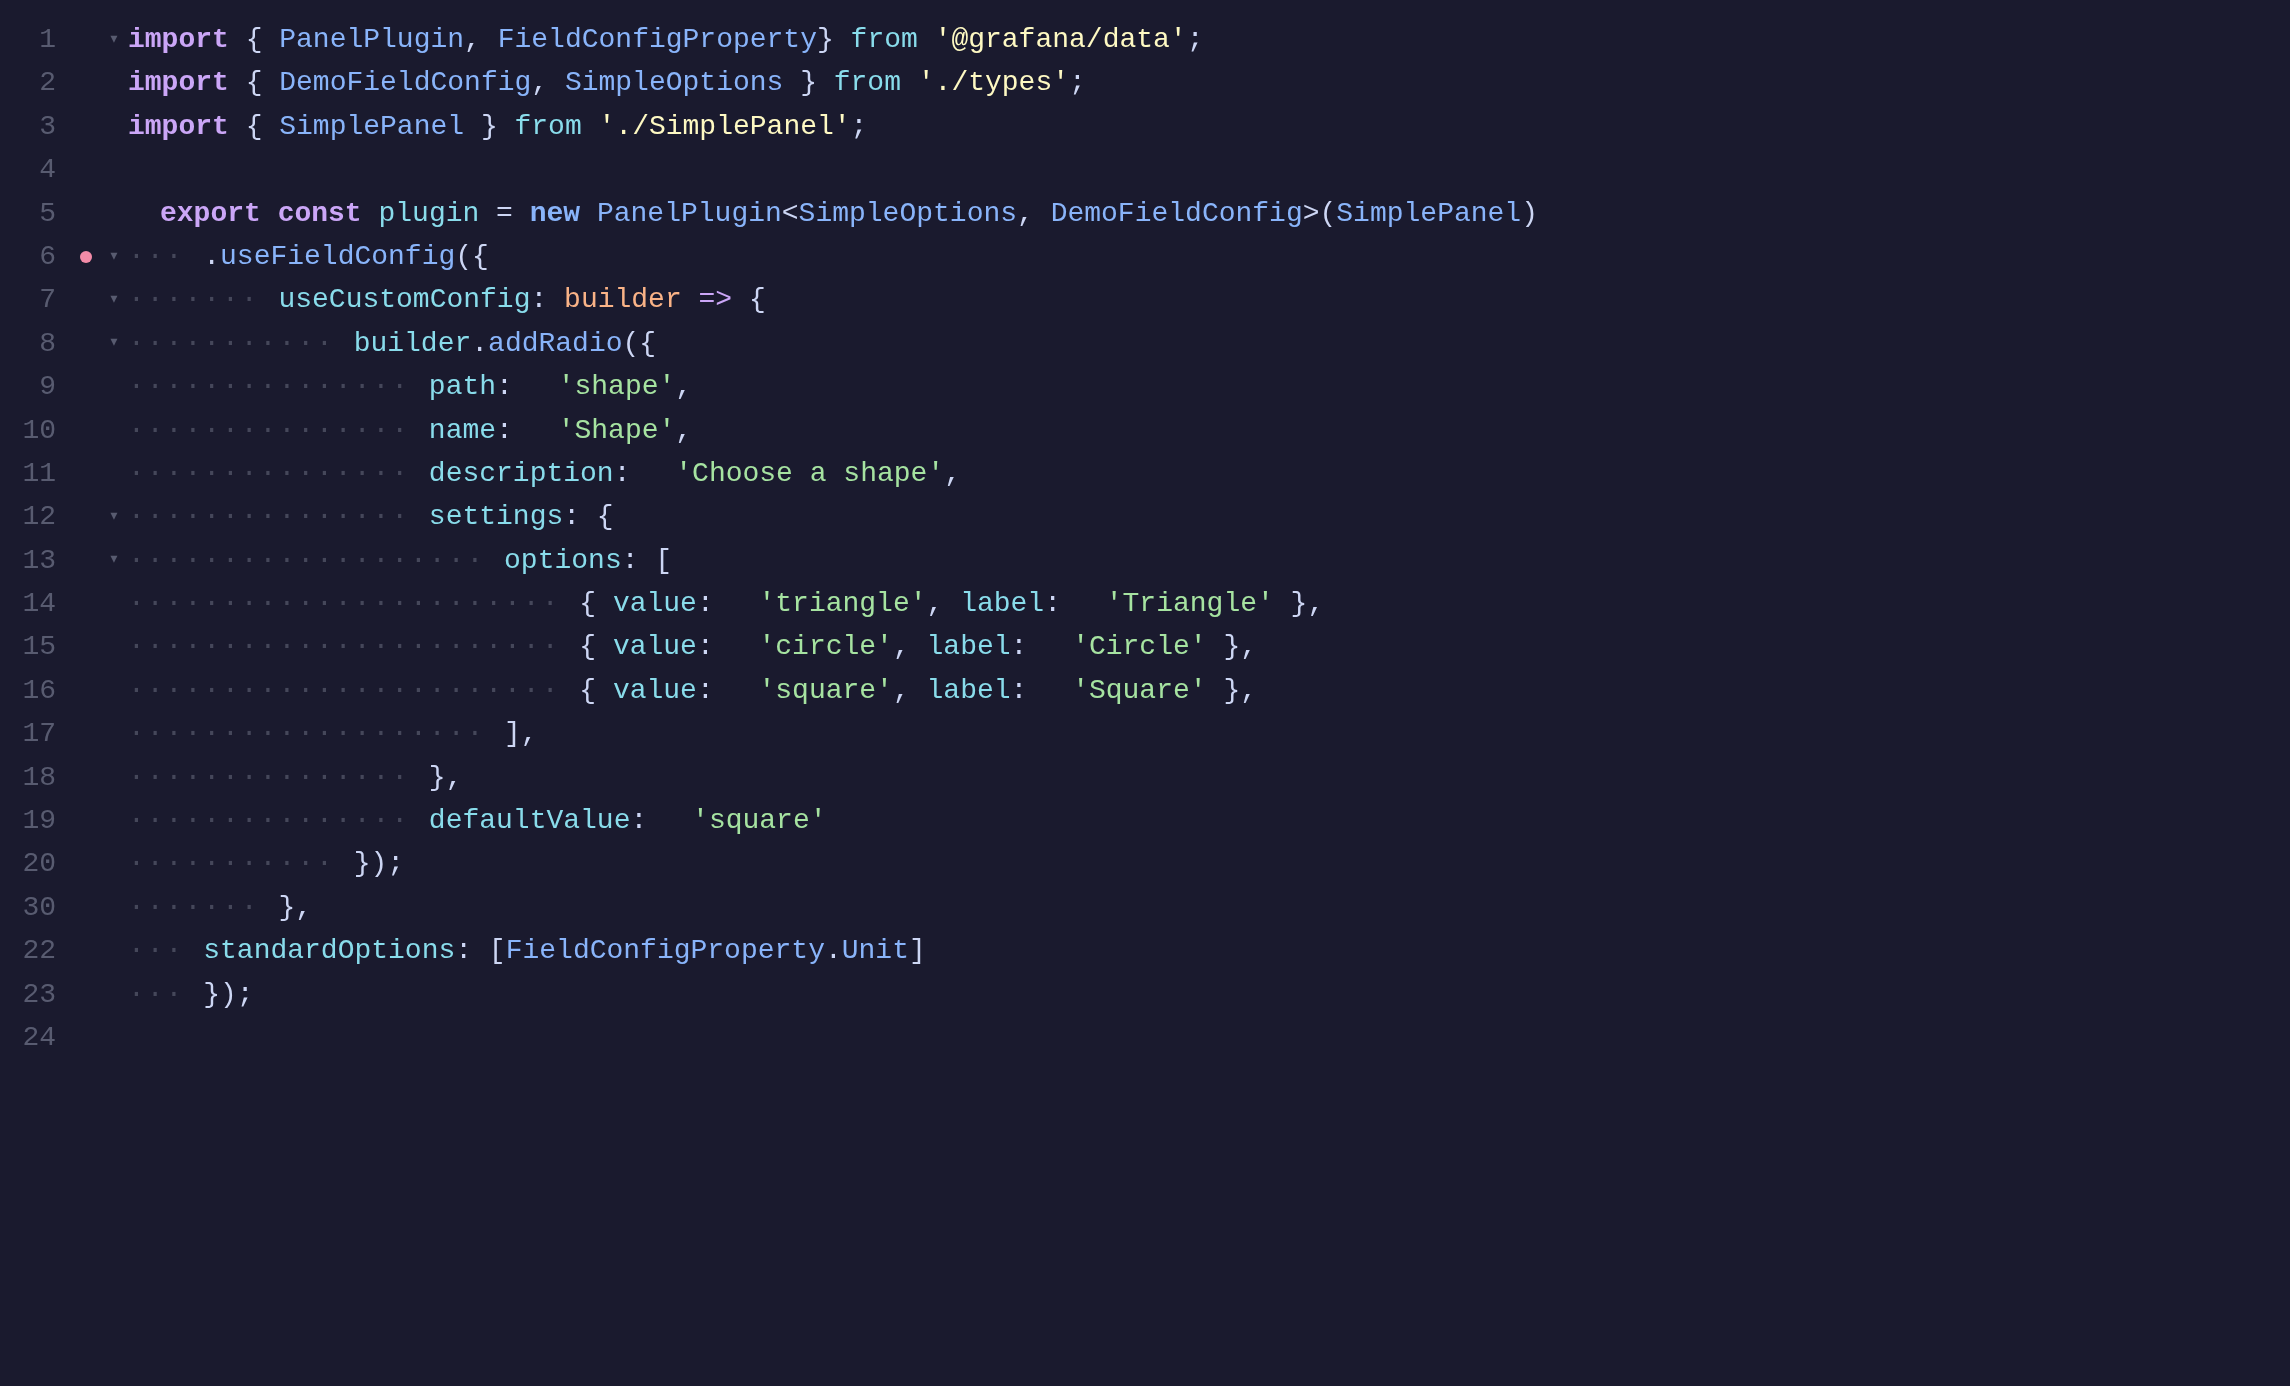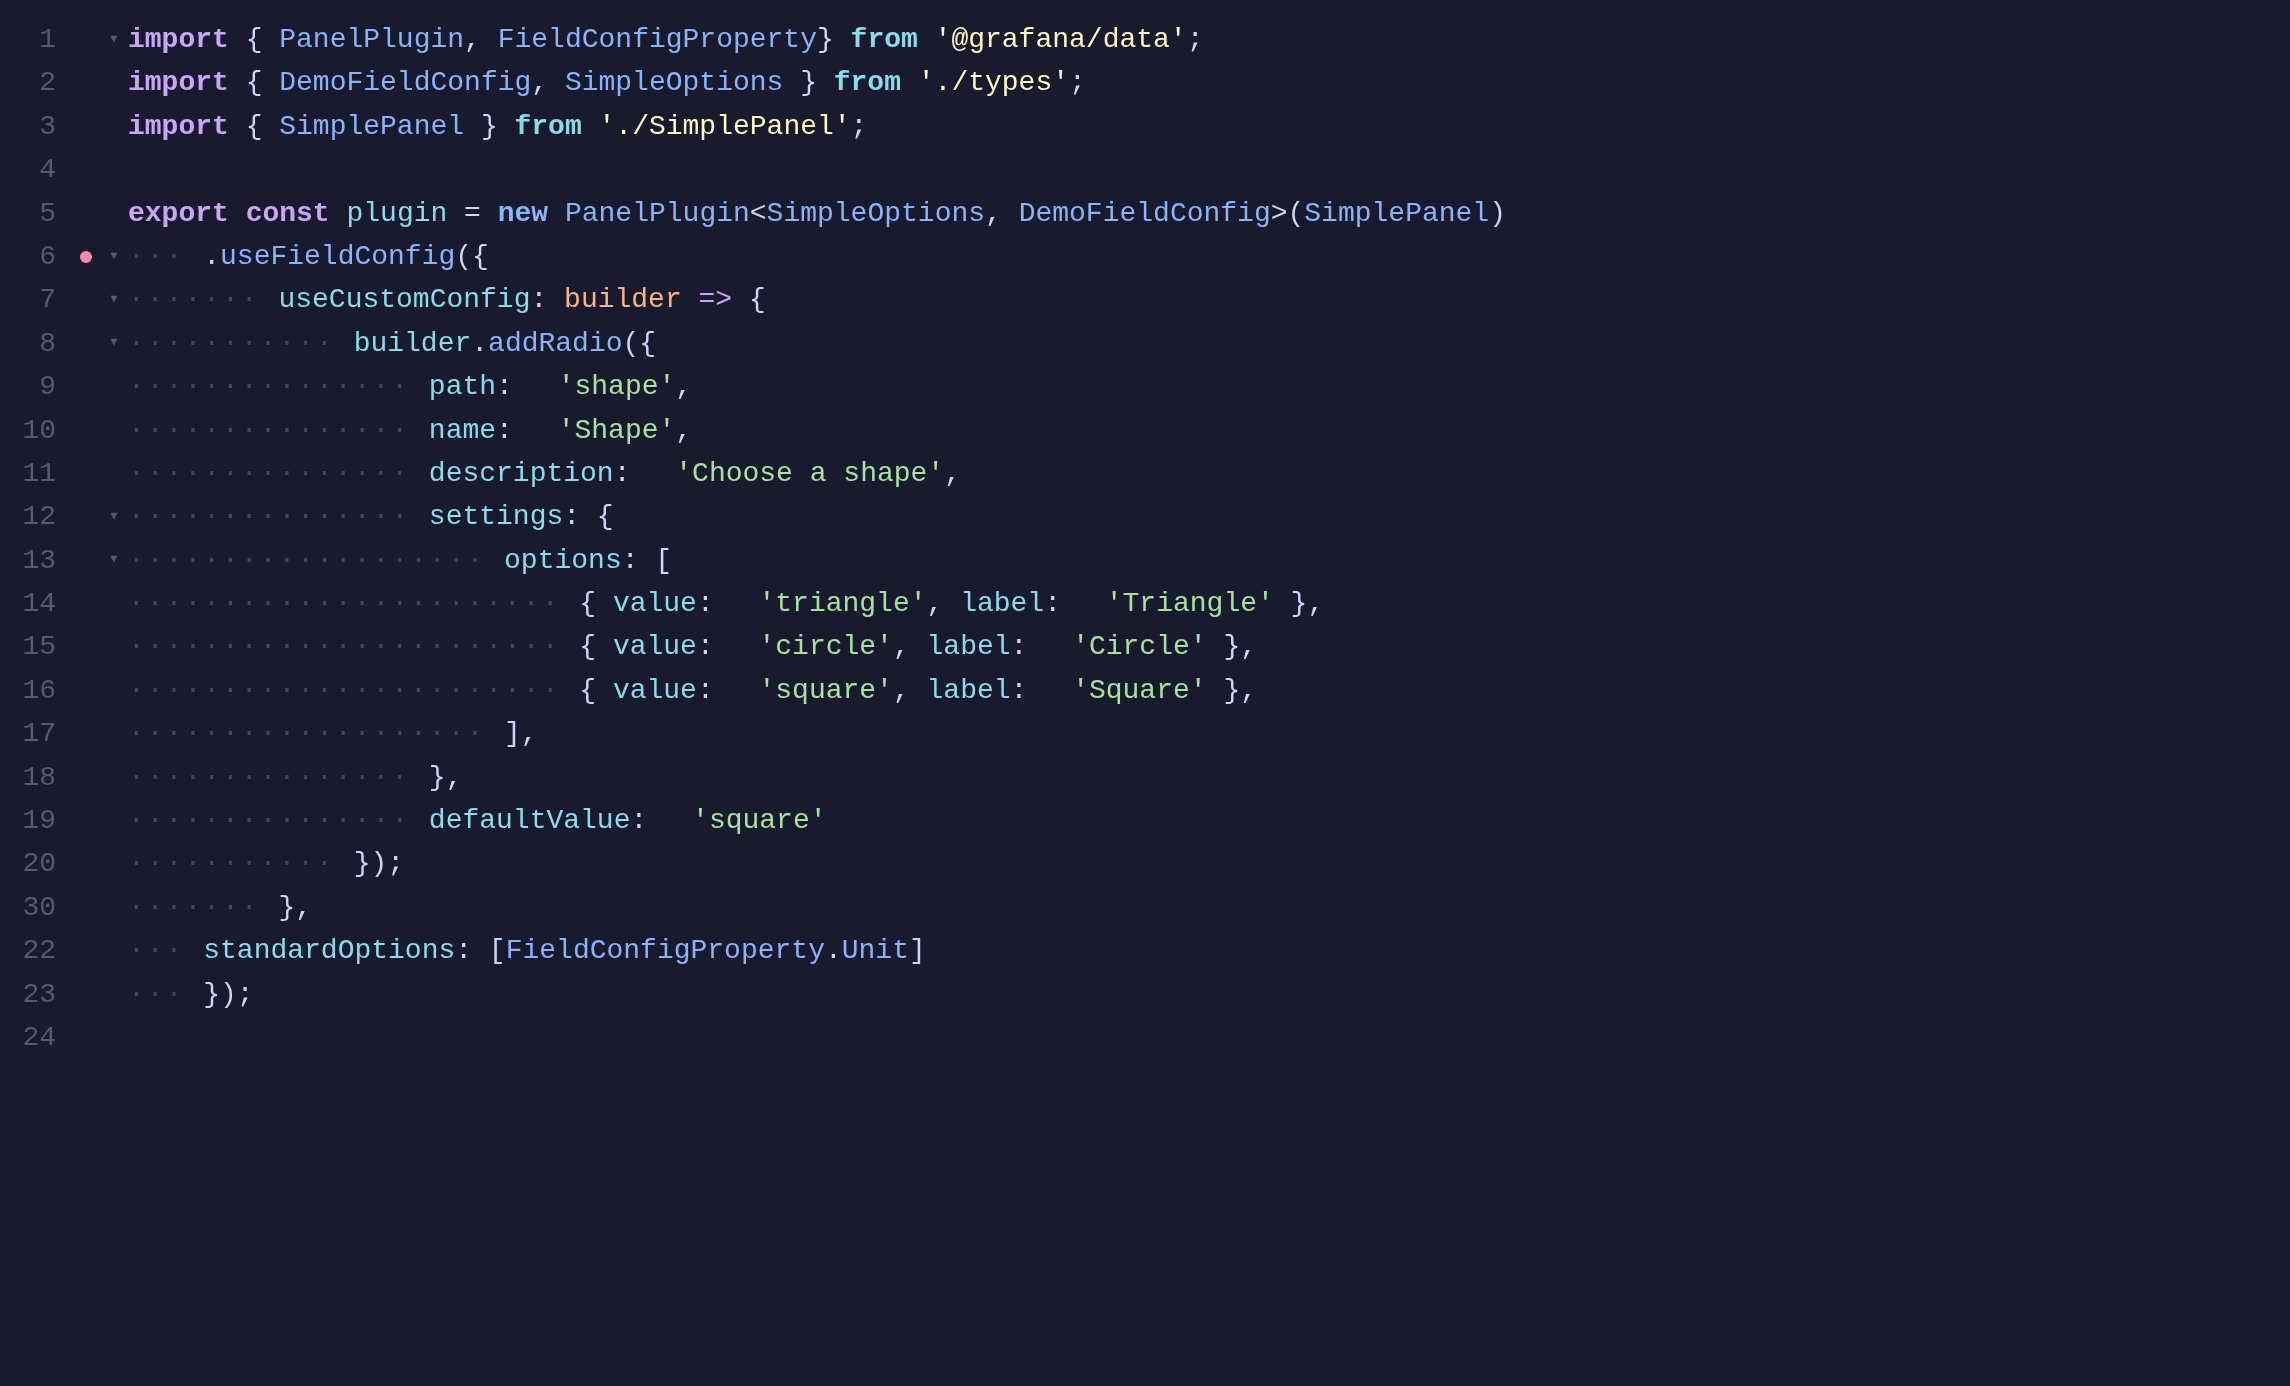--- a/index.html
+++ b/index.html
@@ -73,22 +73,22 @@
     .fold-arrow.open::before {
       content: '▾';
     }
 
     .fold-arrow.empty {
       visibility: hidden;
     }
 
     
     .kw-import    { color: #cba6f7; font-weight: bold; }   
-    .kw-from      { color: #89dceb; font-weight: bold; }   
-    .kw-export    { color: #cba6f7; font-weight: bold; }
+    .kw-from      { color: #89dceb; font-weight: normal; }   
+    .kw-export    { color: #cba6f7; font-weight: bold; margin-left: 32px; }
     .kw-const     { color: #cba6f7; font-weight: bold; text-align: right; }
     .kw-new       { color: #89b4fa; font-weight: bold; }
     .punctuation  { color: #cdd6f4; }
     .module-name  { color: #fef9c3; }                       
     .class-name   { color: #89b4fa; }                       
     .property     { color: #89dceb; }                       
     .string-val   { color: #a6e3a1; margin-left: 28px; }                       
     .method-name  { color: #89b4fa; }
     .param-name   { color: #fab387; }                       
     .arrow        { color: #cba6f7; }

